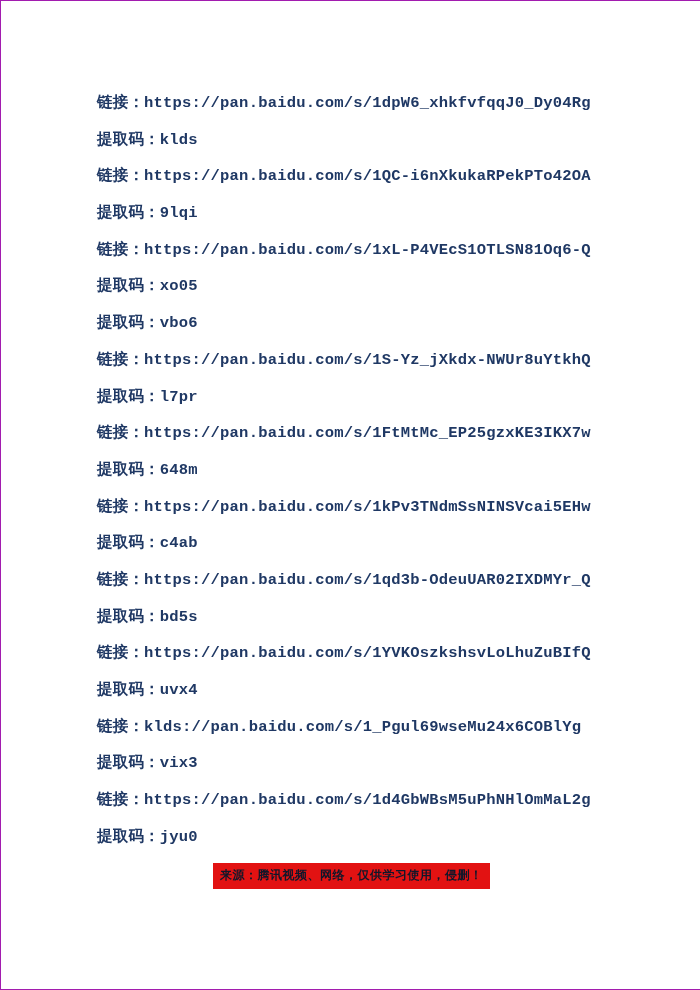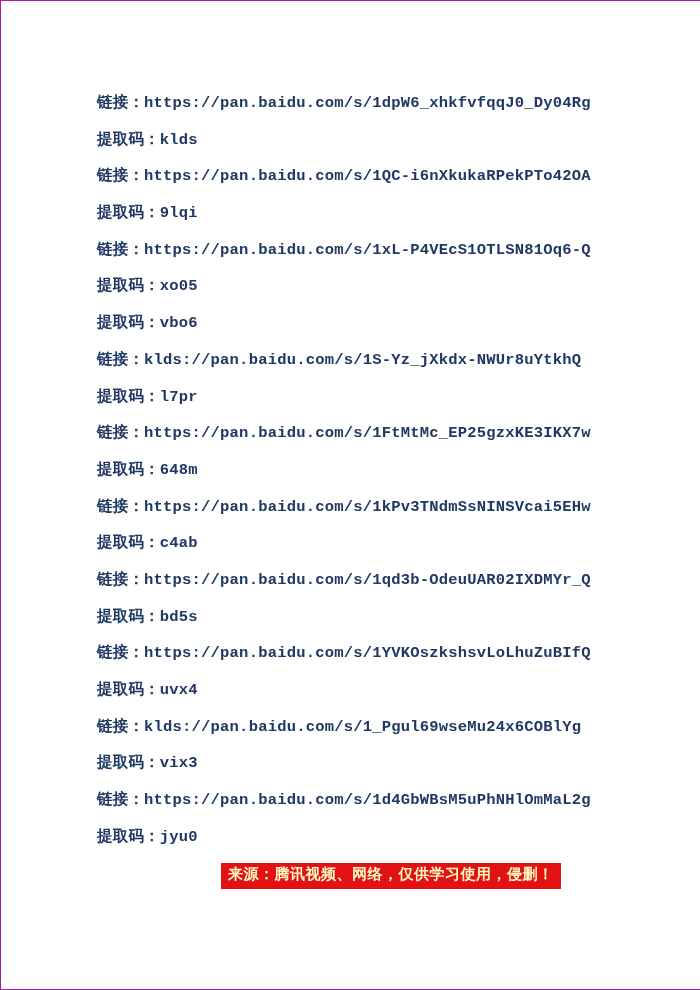--- a/index.html
+++ b/index.html
@@ -24,28 +24,28 @@
     height: 36.7px;
     line-height: 36.7px;
     font-size: 15.5px;
     font-weight: 700;
     color: #1f3864;
     white-space: nowrap;
     letter-spacing: 0.2px;
   }
   .notice {
     position: absolute;
-    left: 220px;
+    left: 212px;
     top: 862px;
     height: 26px;
     line-height: 26px;
     padding: 0 7px;
     background: #e21212;
-    color: #fef9c3;
-    font-size: 15px;
+    color: #0f172a;
+    font-size: 12px;
     font-weight: 700;
     letter-spacing: 0.5px;
     white-space: nowrap;
   }
 </style>
 </head>
 <body>
 
 <main class="page">
   <section class="content" id="rows">
@@ -53,21 +53,21 @@
   <div class="line"><span>提取码：</span><span>klds</span></div>
 
   <div class="line"><span>链接：</span><span>https://pan.baidu.com/s/1QC-i6nXkukaRPekPTo42OA</span></div>
   <div class="line"><span>提取码：</span><span>9lqi</span></div>
 
   <div class="line"><span>链接：</span><span>https://pan.baidu.com/s/1xL-P4VEcS1OTLSN81Oq6-Q</span></div>
   <div class="line"><span>提取码：</span><span>xo05</span></div>
 
   <div class="line"><span>提取码：</span><span>vbo6</span></div>
 
-  <div class="line"><span>链接：</span><span>klds://pan.baidu.com/s/1S-Yz_jXkdx-NWUr8uYtkhQ</span></div>
+  <div class="line"><span>链接：</span><span>https://pan.baidu.com/s/1S-Yz_jXkdx-NWUr8uYtkhQ</span></div>
   <div class="line"><span>提取码：</span><span>l7pr</span></div>
 
   <div class="line"><span>链接：</span><span>https://pan.baidu.com/s/1FtMtMc_EP25gzxKE3IKX7w</span></div>
   <div class="line"><span>提取码：</span><span>648m</span></div>
 
   <div class="line"><span>链接：</span><span>https://pan.baidu.com/s/1kPv3TNdmSsNINSVcai5EHw</span></div>
   <div class="line"><span>提取码：</span><span>c4ab</span></div>
 
   <div class="line"><span>链接：</span><span>https://pan.baidu.com/s/1qd3b-OdeuUAR02IXDMYr_Q</span></div>
   <div class="line"><span>提取码：</span><span>bd5s</span></div>

